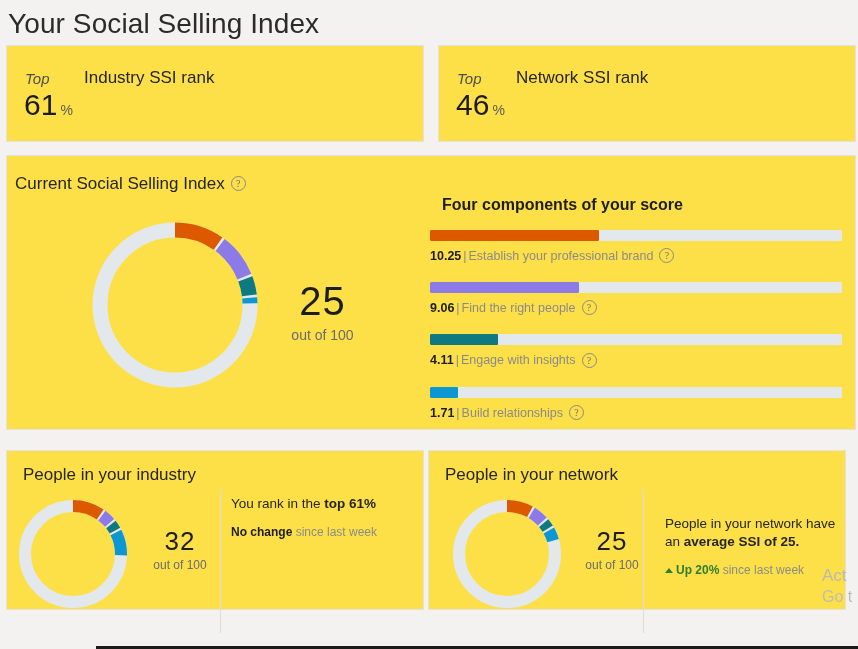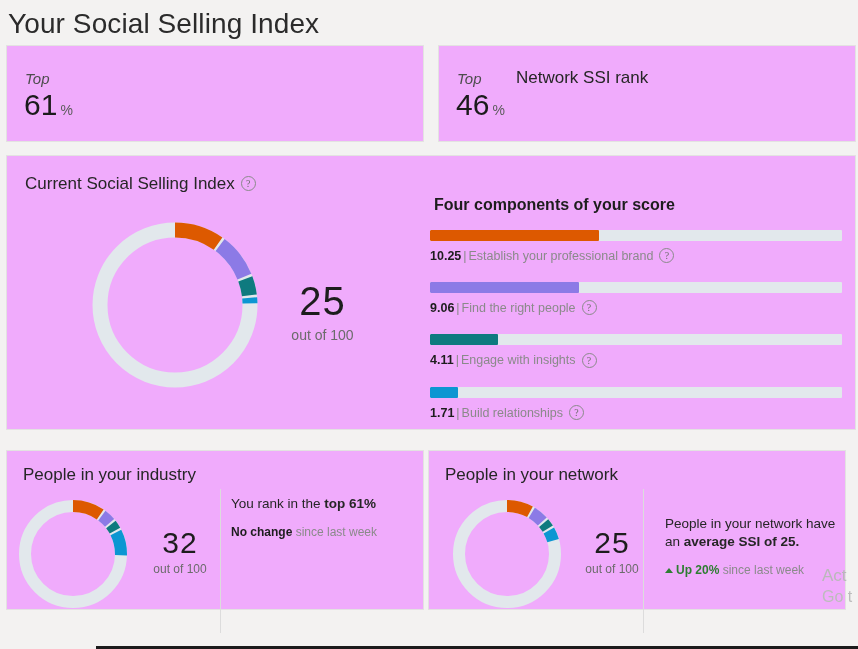--- a/index.html
+++ b/index.html
@@ -29,21 +29,21 @@
     font-size: 28px;
     font-weight: 400;
     color: #2b2b2b;
     letter-spacing: 0.1px;
     white-space: nowrap;
   }
 
   
   .card {
     position: absolute;
-    background: #f0abfc;
+    background: #fde047;
     border: 1px solid #e3e2e1;
     box-sizing: border-box;
   }
 
   
   .rank-card { height: 97px; }
   #rank-card-industry { left: 6px;   top: 45px;  width: 418px; }
   #rank-card-network  { left: 438px; top: 45px;  width: 418px; }
 
   .rank-top-label {
@@ -83,21 +83,21 @@
 
   
   #ssi-card {
     left: 6px;
     top: 155px;
     width: 850px;
     height: 275px;
   }
   .ssi-card-title {
     position: absolute;
-    left: 18px;
+    left: 8px;
     top: 18px;
     font-size: 17px;
     color: #262626;
     white-space: nowrap;
   }
 
   
   .help-icon {
     display: inline-block;
     vertical-align: middle;
@@ -144,21 +144,21 @@
   #components-panel {
     position: absolute;
     left: 430px;
     top: 196px;
     width: 424px;
   }
   .components-title {
     font-size: 16px;
     font-weight: bold;
     color: #1d1d1d;
-    margin: 0 0 16px 4px;
+    margin: 0 0 16px 12px;
   }
   .component-row { margin-bottom: 18px; }
   .bar-track {
     width: 412px;
     height: 11px;
     background: #e2e8ec;
     border-radius: 1px;
     overflow: hidden;
   }
   .bar-fill { height: 100%; border-radius: 1px; }
@@ -220,21 +220,21 @@
     border-bottom: 5px solid #2e7d32;
     margin-right: 3px;
     position: relative;
     top: -1px;
   }
 
   #industry-donut { left: 14px; top: 495px; }
   #network-donut  { left: 448px; top: 495px; }
   #industry-score { left: 140px; top: 528px; width: 80px; }
   #network-score  { left: 572px; top: 528px; width: 80px; }
-  .donut-score.small .num   { font-size: 30px; }
+  .donut-score.small .num   { font-size: 26px; }
   .donut-score.small .outof { font-size: 12px; margin-top: 4px; }
 
   #industry-text { left: 231px; top: 495px; width: 182px; }
   #network-text  { left: 665px; top: 515px; width: 180px; }
 
   
   #watermark {
     position: absolute;
     left: 822px;
     top: 565px;
@@ -266,20 +266,21 @@
 </style>
 </head>
 <body>
 
 <div id="root">
 
   <div class="page-title">Your Social Selling Index</div>
 
   <div class="card rank-card" id="rank-card-industry">
     <div class="rank-top-label">Top</div>
+    <div class="rank-heading">Industry SSI rank</div>
     <div class="rank-value-wrap">
       <span class="rank-value">61</span>
       <span class="rank-pct">%</span>
     </div>
   </div>
 
   <div class="card rank-card" id="rank-card-network">
     <div class="rank-top-label">Top</div>
     <div class="rank-heading">Network SSI rank</div>
     <div class="rank-value-wrap">

